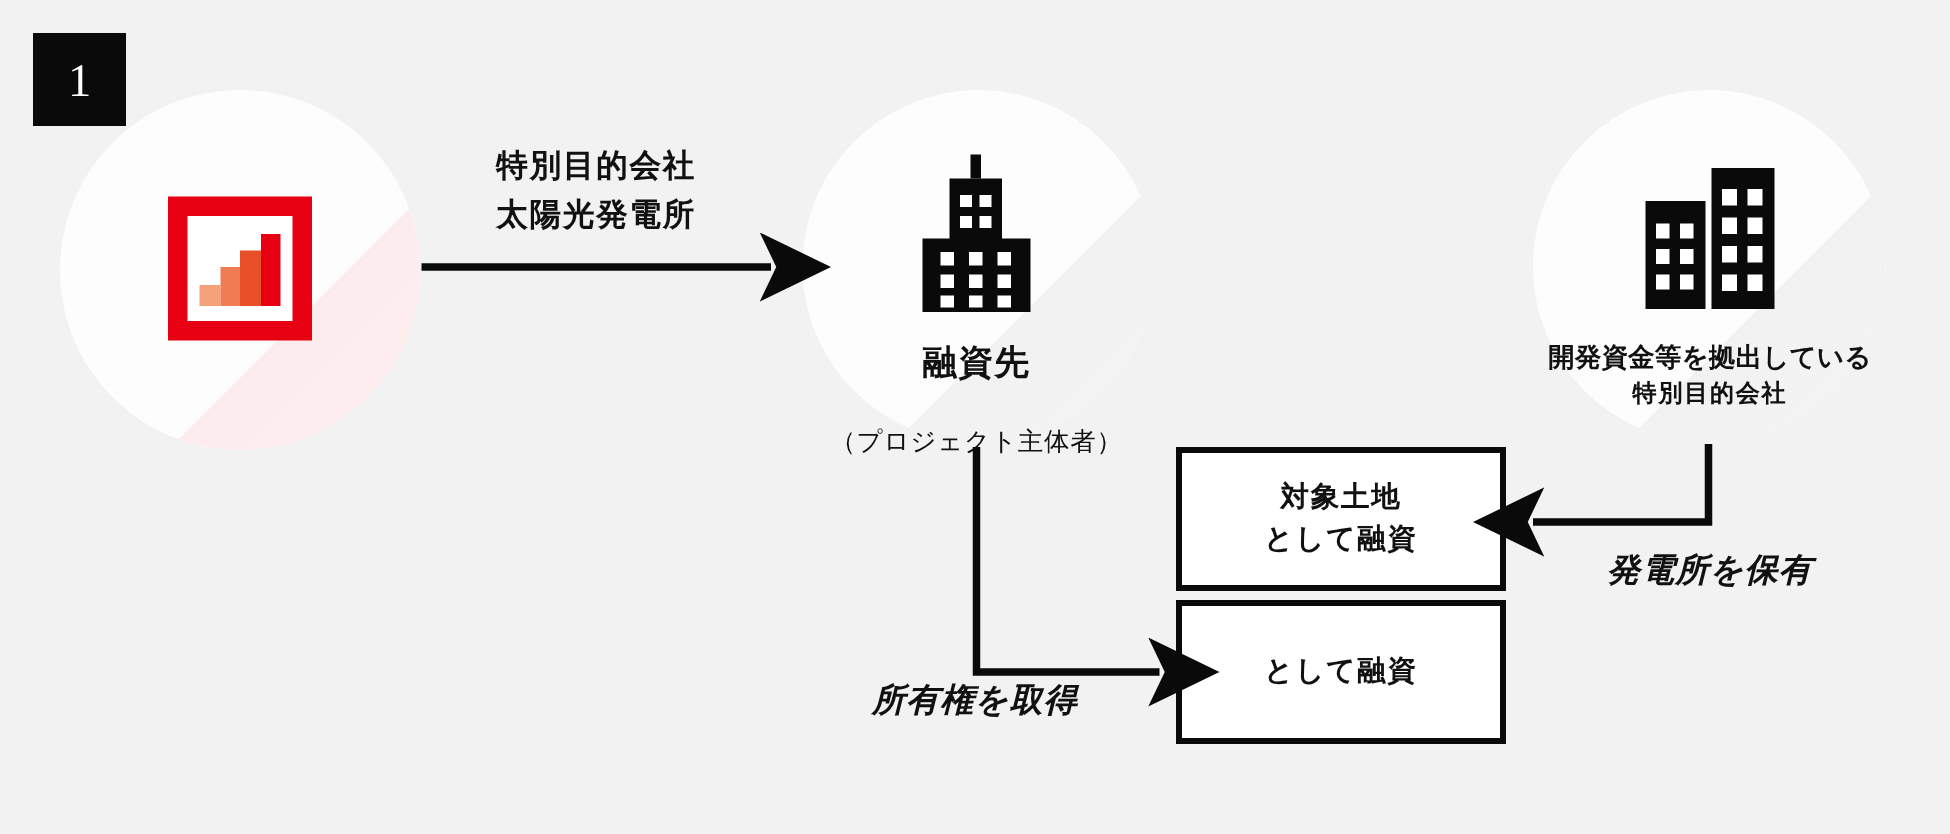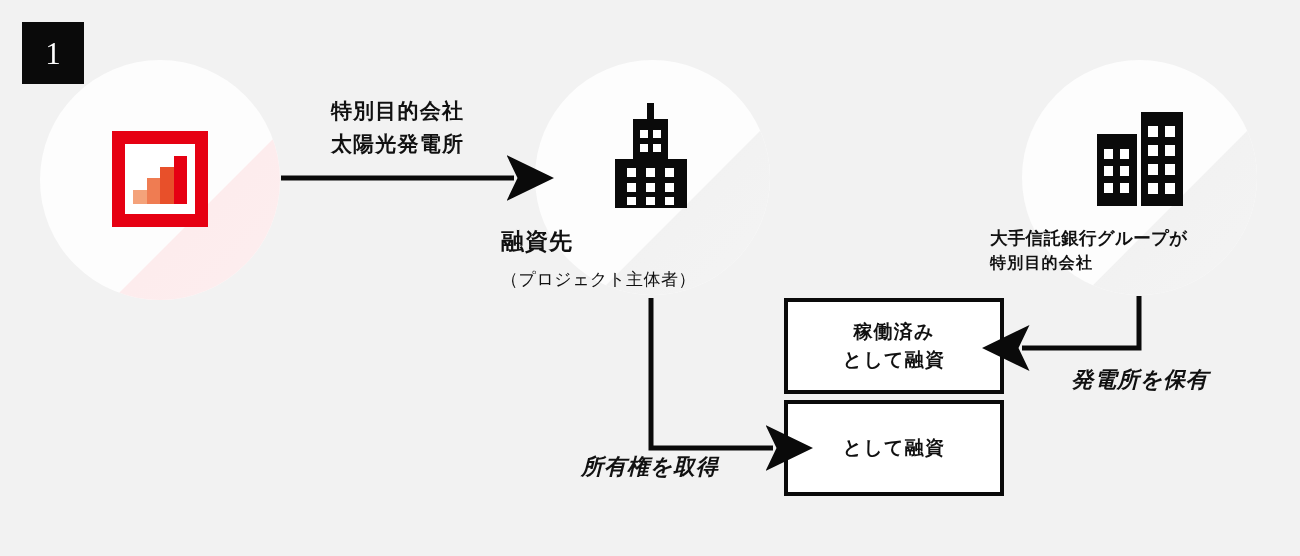--- a/index.html
+++ b/index.html
@@ -84,36 +84,36 @@
   .chart-icon .bar { width: 25%; }
 
   
   .bldg { position: absolute; z-index: 3; }
   .blk { position: absolute; background: #0a0a0a; }
   .win { position: absolute; background: #ffffff; }
 
   
   .caption {
     position: absolute;
-    text-align: left;
+    text-align: center;
     color: #111111;
     line-height: 1.38;
   }
   .cap-title {
     font-size: 23px;
     font-weight: 700;
     letter-spacing: 1px;
     white-space: nowrap;
   }
   .cap-sub {
     font-size: 17px;
     font-weight: 400;
     letter-spacing: 0.5px;
     white-space: nowrap;
-    margin-top: 10px;
+    margin-top: 25px;
   }
   .cap-line {
     font-size: 17.5px;
     font-weight: 700;
     letter-spacing: 0.3px;
     white-space: nowrap;
   }
   .cap-strong {
     font-size: 16px;
     font-weight: 700;
@@ -231,21 +231,21 @@
     <div class="win" style="left:51px; top:14px; width:10px; height:11px;"></div>
     <div class="win" style="left:68px; top:14px; width:10px; height:11px;"></div>
     <div class="win" style="left:51px; top:33px; width:10px; height:11px;"></div>
     <div class="win" style="left:68px; top:33px; width:10px; height:11px;"></div>
     <div class="win" style="left:51px; top:52px; width:10px; height:11px;"></div>
     <div class="win" style="left:68px; top:52px; width:10px; height:11px;"></div>
     <div class="win" style="left:51px; top:71px; width:10px; height:11px;"></div>
     <div class="win" style="left:68px; top:71px; width:10px; height:11px;"></div>
   </div>
   <div class="caption" style="left:990px; top:226px; width:300px;">
-    <div class="cap-line">大手信託銀行グループが</div>
+    <div class="cap-line">開発資金等を拠出している</div>
     <div class="cap-strong">特別目的会社</div>
   </div>
 
   <svg id="connectors" viewBox="0 0 1300 556">
     <defs>
       <marker id="ah" markerWidth="11" markerHeight="11" refX="1.5" refY="4.6" orient="auto" markerUnits="strokeWidth">
         <path d="M0,0 L9.5,4.6 L0,9.2 L2.2,4.6 Z" fill="#0a0a0a"></path>
       </marker>
     </defs>
 
@@ -270,21 +270,21 @@
   <div class="arrow-label lbl-md" style="left:525px; top:452px; width:250px;">
     <div>所有権を取得</div>
   </div>
 
   <div class="arrow-label lbl-md" style="left:1015px; top:365px; width:250px;">
     <div>発電所を保有</div>
   </div>
 
   <div class="box box-solar">
     <div>
-      <div>稼働済み</div>
+      <div>対象土地</div>
       <div>として融資</div>
     </div>
   </div>
 
   <div class="box box-land">
     <div>
       <div>として融資</div>
     </div>
   </div>
 

